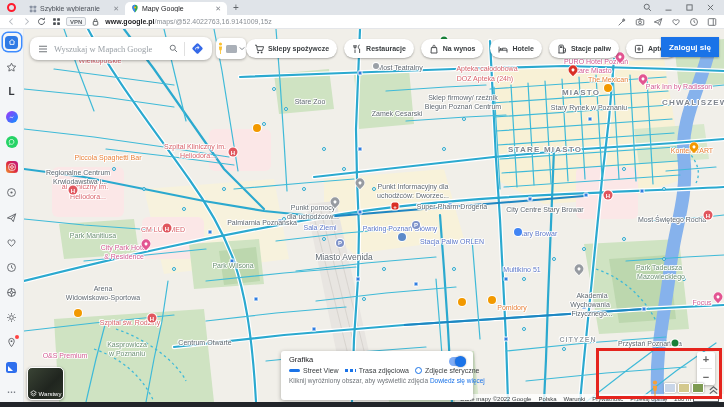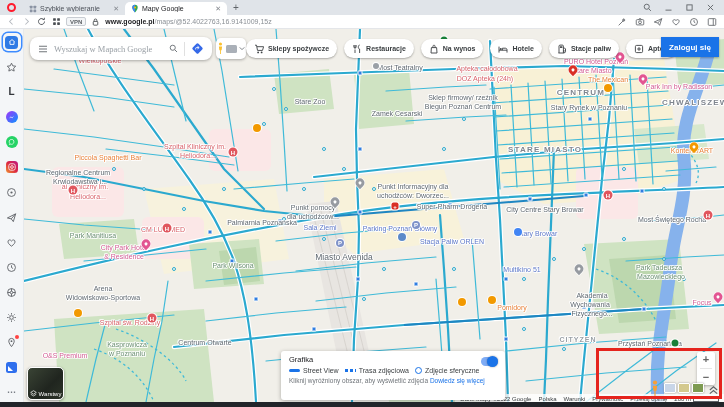--- a/index.html
+++ b/index.html
@@ -58,21 +58,21 @@
   .pegctl{left:192px;top:9px;width:30px;height:21px;border-radius:5px;display:flex;align-items:center;justify-content:center;gap:2px;}
   .chips{position:absolute;left:222px;top:10px;display:flex;gap:7px;z-index:5;}
   .chip{height:19px;background:#fff;border-radius:10px;box-shadow:0 1px 2px rgba(0,0,0,.3);display:flex;
     align-items:center;gap:4px;padding:0 8px;font-size:7px;font-weight:bold;color:#3c4043;white-space:nowrap;}
   .login{position:absolute;left:637px;top:8px;width:58px;height:20px;background:#1a73e8;border-radius:0;z-index:5;
     color:#fff;font-size:8px;font-weight:bold;display:flex;align-items:center;justify-content:center;box-shadow:0 1px 2px rgba(0,0,0,.3);}
   .layers{position:absolute;left:3px;top:338px;width:37px;height:33px;border-radius:5px;z-index:5;overflow:hidden;
     background:linear-gradient(135deg,#3a4435,#20251f 60%,#2c3328);box-shadow:0 1px 3px rgba(0,0,0,.4);border:1px solid #fff;}
   .layers .lab{position:absolute;bottom:2px;left:0;right:0;display:flex;align-items:center;justify-content:center;gap:2px;
     color:#fff;font-size:6px;}
-  .legend{position:absolute;left:257px;top:322px;width:224px;height:49px;background:#fff;border-radius:3px;z-index:5;
+  .legend{position:absolute;left:257px;top:322px;width:192px;height:49px;background:#fff;border-radius:3px;z-index:5;
     box-shadow:0 1px 4px rgba(0,0,0,.3);padding:4px 8px;}
   .legend .ttl{font-size:7.5px;color:#202124;}
   .legend .row{display:flex;align-items:center;gap:6px;margin-top:3px;font-size:7px;color:#3c4043;white-space:nowrap;}
   .legend .it{display:flex;align-items:center;gap:3px;}
   .sw-line{width:11px;height:2.5px;background:#1a73e8;border-radius:2px;}
   .sw-dots{width:11px;height:2.5px;background:repeating-linear-gradient(90deg,#1a73e8 0 2.5px,transparent 2.5px 5px);}
   .sw-circle{width:7px;height:7px;border:1.6px solid #1a73e8;border-radius:50%;}
   .legend .cap{margin-top:3px;font-size:6.5px;color:#70757a;white-space:nowrap;}
   .legend .cap a{color:#1a73e8;text-decoration:none;}
   .toggle{position:absolute;right:7px;top:6px;width:17px;height:9px;border-radius:5px;background:#7facf5;}
@@ -504,21 +504,21 @@
         <span class="lbl poi" style="left: 566px; top: 275px;">Wychowania</span>
         <span class="lbl poi" style="left: 568px; top: 284px;">Fizycznego...</span>
         <span class="lbl food" style="left: 488px; top: 278px;">Pomidory</span>
         <span class="lbl hotel" style="left: 678px; top: 273px;">Focus</span>
         <span class="lbl food" style="left: 668px; top: 121px;">KontenerART</span>
         <span class="lbl hotel" style="left: 655px; top: 57px;">Park Inn by Radisson</span>
         <span class="lbl hotel" style="left: 572px; top: 32px;">PURO Hotel Poznań</span>
         <span class="lbl hotel" style="left: 568px; top: 41px;">Stare Miasto</span>
         <span class="lbl food" style="left: 584px; top: 50px;">The Mexican</span>
         <span class="lbl poi" style="left: 565px; top: 78px;">Stary Rynek w Poznaniu</span>
-        <span class="lbl district" style="left: 557px; top: 63px;">CENTRUM</span>
+        <span class="lbl district" style="left: 557px; top: 63px;">MIASTO</span>
         <span class="lbl district" style="left: 675px; top: 73px;">CHWALISZEWO</span>
         <span class="lbl district" style="left: 521px; top: 120px;">STARE MIASTO</span>
         <span class="lbl district2" style="left: 554px; top: 310px;">CITYZEN</span>
         <span class="lbl poi" style="left: 626px; top: 314px;">Przystań Poznańska</span>
         <span class="lbl park" style="left: 103px; top: 315px;">Kasprowicza</span>
         <span class="lbl park" style="left: 103px; top: 324px;">w Poznaniu</span>
         <span class="lbl hotel" style="left: 41px; top: 326px;">O&amp;S Premium</span>
         <span class="lbl poi" style="left: 181px; top: 313px;">Centrum Otwarte</span>
         <span class="lbl poi" style="left: 79px; top: 259px;">Arena</span>
         <span class="lbl poi" style="left: 79px; top: 268px;">Widowiskowo-Sportowa</span>

